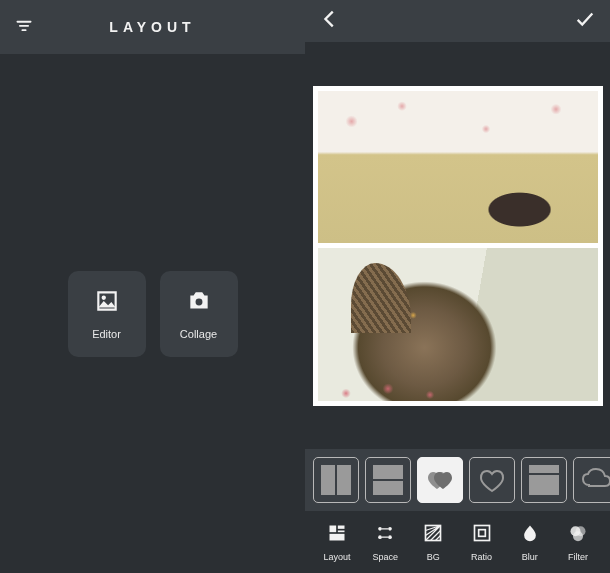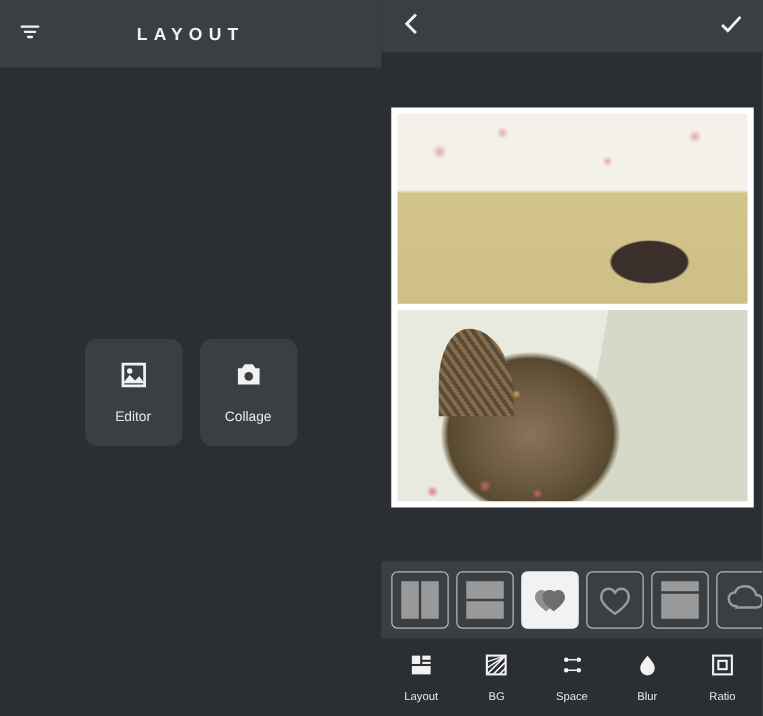--- a/index.html
+++ b/index.html
@@ -178,44 +178,52 @@
         <span><svg viewBox="0 0 24 24">
               <rect x="3" y="3" width="8" height="8"></rect>
               <rect x="13" y="3" width="8" height="4"></rect>
               <rect x="13" y="9" width="8" height="2"></rect>
               <rect x="3" y="13" width="18" height="8"></rect>
             </svg></span>
         <span class="tlbl">Layout</span>
       </div>
       <div class="tool">
         <span><svg viewBox="0 0 24 24">
-              <rect x="3" y="3" width="18" height="18" fill="none" stroke="#f2f2f2" stroke-width="2"></rect>
-              <path d="M3 9l18-6M3 15l18-12M3 21l18-18M9 21l12-12M15 21l6-6" stroke="#f2f2f2" stroke-width="1.5"></path>
-            </svg></span>
-        <span class="tlbl">BG</span>
-      </div>
-      <div class="tool">
-        <span><svg viewBox="0 0 24 24">
               <circle cx="6" cy="7" r="2.2"></circle>
               <circle cx="18" cy="7" r="2.2"></circle>
               <circle cx="6" cy="17" r="2.2"></circle>
               <circle cx="18" cy="17" r="2.2"></circle>
               <path d="M8 7h8M8 17h8" stroke="#f2f2f2" stroke-width="1.5"></path>
             </svg></span>
         <span class="tlbl">Space</span>
       </div>
       <div class="tool">
         <span><svg viewBox="0 0 24 24">
-              <path d="M12 3c4 5 7 8 7 12a7 7 0 0 1-14 0c0-4 3-7 7-12z"></path>
-            </svg></span>
-        <span class="tlbl">Blur</span>
+              <rect x="3" y="3" width="18" height="18" fill="none" stroke="#f2f2f2" stroke-width="2"></rect>
+              <path d="M3 9l18-6M3 15l18-12M3 21l18-18M9 21l12-12M15 21l6-6" stroke="#f2f2f2" stroke-width="1.5"></path>
+            </svg></span>
+        <span class="tlbl">BG</span>
       </div>
       <div class="tool">
         <span><svg viewBox="0 0 24 24">
               <rect x="3" y="3" width="18" height="18" fill="none" stroke="#f2f2f2" stroke-width="2"></rect>
               <rect x="8" y="8" width="8" height="8" fill="none" stroke="#f2f2f2" stroke-width="2"></rect>
             </svg></span>
         <span class="tlbl">Ratio</span>
       </div>
+      <div class="tool">
+        <span><svg viewBox="0 0 24 24">
+              <path d="M12 3c4 5 7 8 7 12a7 7 0 0 1-14 0c0-4 3-7 7-12z"></path>
+            </svg></span>
+        <span class="tlbl">Blur</span>
+      </div>
+      <div class="tool">
+        <span><svg viewBox="0 0 24 24">
+              <circle cx="9" cy="10" r="6" fill="#f2f2f2" opacity="0.85"></circle>
+              <circle cx="15" cy="10" r="6" fill="#f2f2f2" opacity="0.55"></circle>
+              <circle cx="12" cy="16" r="6" fill="#f2f2f2" opacity="0.7"></circle>
+            </svg></span>
+        <span class="tlbl">Filter</span>
+      </div>
     </div>
 
   </div>
 </div>
 
 </body></html>

